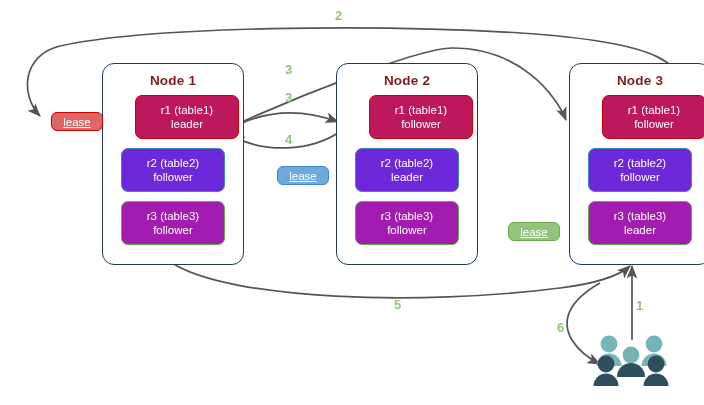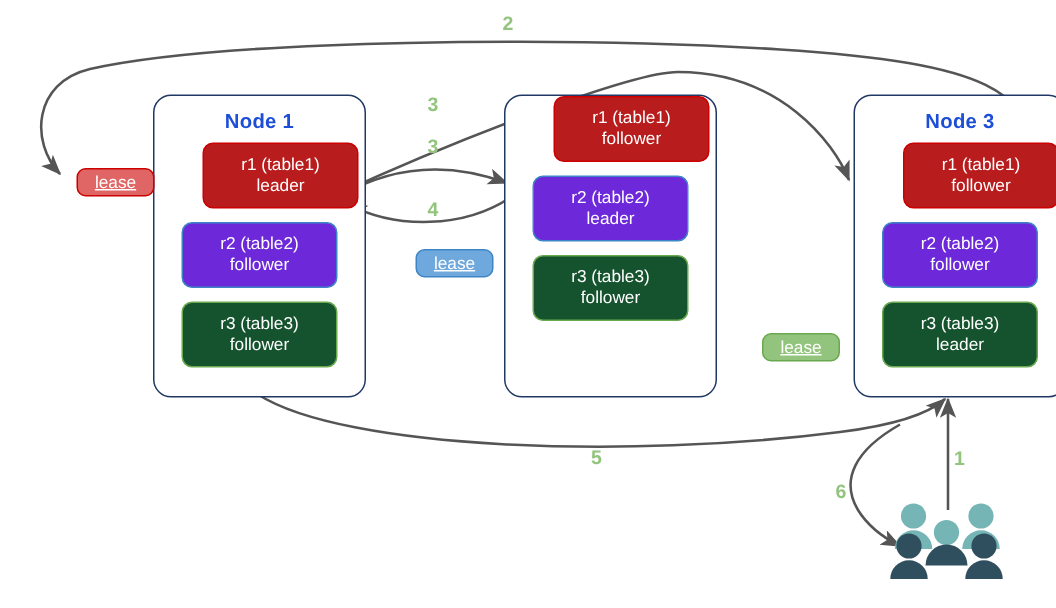--- a/index.html
+++ b/index.html
@@ -15,43 +15,43 @@
     box-sizing:border-box;
     border:1.6px solid #1f3864;
     border-radius:12px;
     background:#ffffff;
     z-index:2;
   }
   .node-title{
     text-align:center;
     font-weight:bold;
     font-size:13.5px;
-    color:#1d4ed8;
+    color:#7f1d1d;
     margin-top:9px;
     margin-bottom:7px;
     letter-spacing:0.2px;
   }
   .replica{
     margin:0 auto 9px auto;
     width:104px;
     height:44px;
     border-radius:7px;
     box-sizing:border-box;
     display:flex;
     flex-direction:column;
     align-items:center;
     justify-content:center;
     color:#ffffff;
     font-size:11.5px;
     line-height:14px;
     text-align:center;
   }
-  .rep-red{background:#b91c1c;border:1.6px solid #cc0000;margin-left:32px;}
+  .rep-red{background:#be185d;border:1.6px solid #cc0000;margin-left:32px;}
   .rep-blue{background:#6d28d9;border:1.6px solid #3d85c6;}
-  .rep-green{background:#14532d;border:1.6px solid #6aa84f;}
+  .rep-green{background:#a21caf;border:1.6px solid #6aa84f;}
 
   .lease{
     position:absolute;
     box-sizing:border-box;
     border-radius:6px;
     color:#ffffff;
     font-size:11.5px;
     display:flex;
     align-items:center;
     justify-content:center;
@@ -110,20 +110,21 @@
       <span>r2 (table2)</span>
       <span>follower</span>
     </div>
     <div class="replica rep-green">
       <span>r3 (table3)</span>
       <span>follower</span>
     </div>
   </div>
 
   <div class="node" style="left:336px;top:63px;width:142px;height:202px;">
+    <div class="node-title">Node 2</div>
 
     <div class="replica rep-red">
       <span>r1 (table1)</span>
       <span>follower</span>
     </div>
     <div class="replica rep-blue">
       <span>r2 (table2)</span>
       <span>leader</span>
     </div>
     <div class="replica rep-green">

